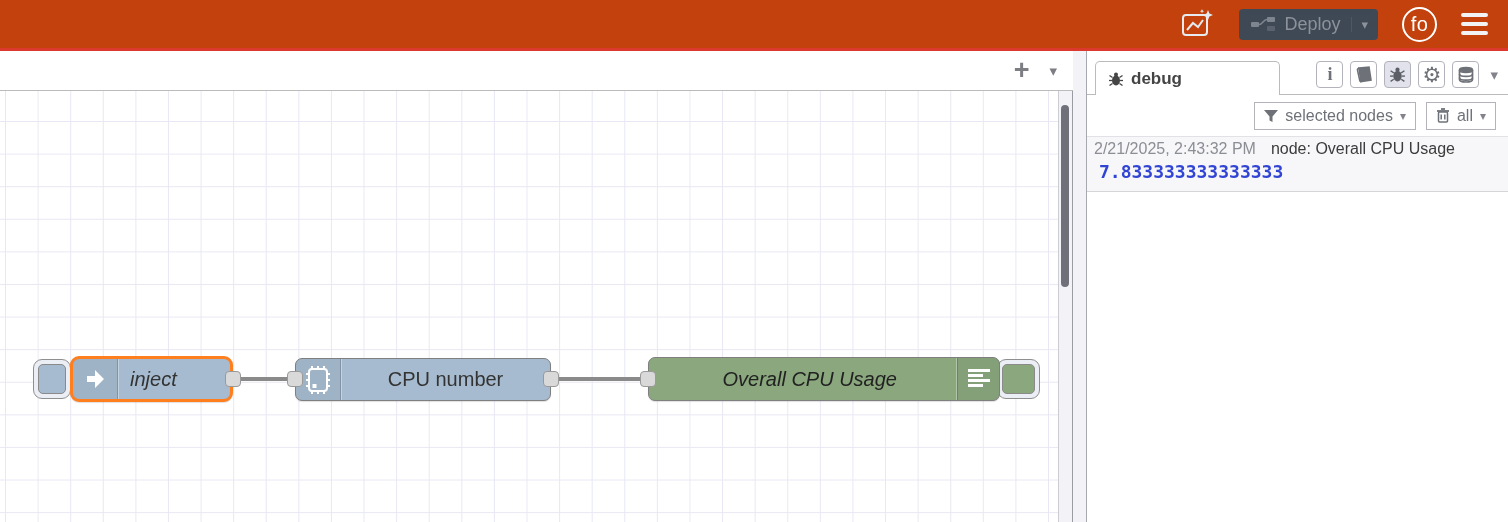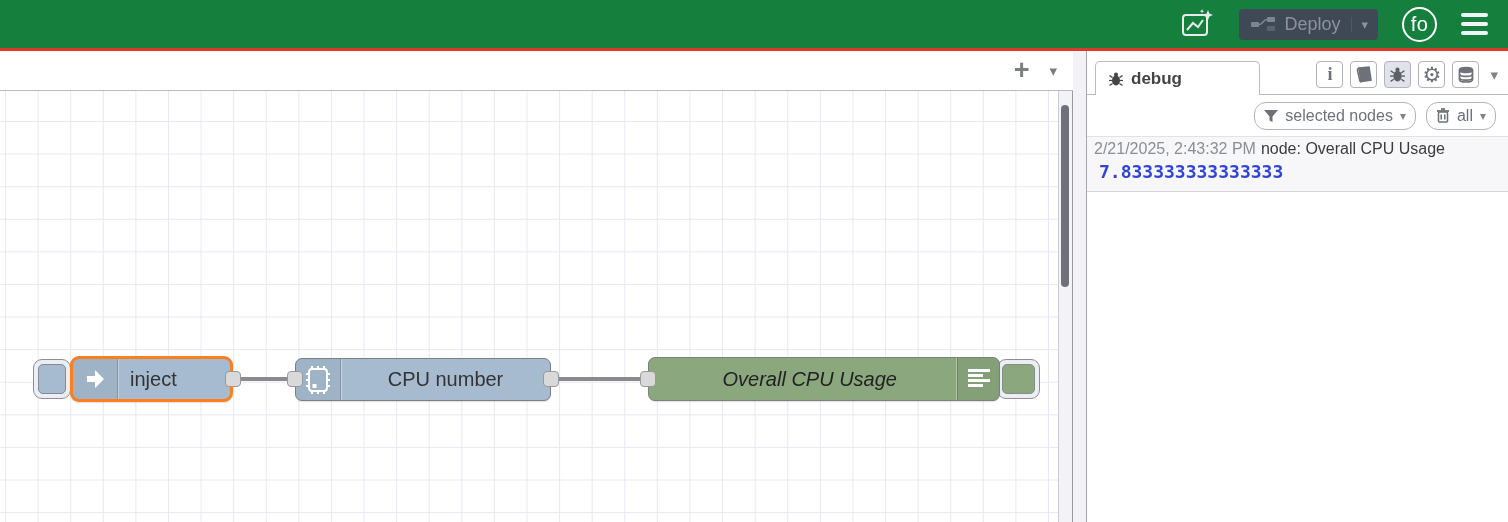--- a/index.html
+++ b/index.html
@@ -1,19 +1,19 @@
 <!DOCTYPE html>
 <html><head>
 <meta charset="utf-8">
 <style>
   * { margin:0; padding:0; box-sizing:border-box; }
   html,body { width:1508px; height:522px; overflow:hidden; font-family:"Liberation Sans",sans-serif; background:#fff; }
 
   
-  .header { height:48px; background:#15803d; display:flex; align-items:center; justify-content:flex-end; gap:24px; padding-right:20px; }
+  .header { height:48px; background:#c2410c; display:flex; align-items:center; justify-content:flex-end; gap:24px; padding-right:20px; }
   .red-line { height:3px; background:#dc392e; }
   .hdr-icon-btn { display:flex; align-items:center; justify-content:center; cursor:pointer; }
   .deploy-btn { display:flex; align-items:center; height:31px; background:#3f4955; border-radius:4px; padding:0 10px 0 12px; gap:9px; }
   .deploy-label { color:#8b929c; font-size:18px; }
   .deploy-caret { color:#8b929c; font-size:13px; padding-left:9px; margin-left:2px; border-left:1px solid rgba(255,255,255,0.08); }
   .avatar { width:35px; height:35px; border:2px solid #fff; border-radius:50%; color:#fff; font-size:20px; display:flex; align-items:center; justify-content:center; letter-spacing:0.5px; }
   .hamburger { display:flex; flex-direction:column; gap:5px; cursor:pointer; }
   .hamburger span { display:block; width:27px; height:4px; background:#f2f3f5; border-radius:2px; }
 
   
@@ -32,53 +32,53 @@
   .scroll-gutter { position:absolute; top:0; bottom:0; right:0; width:15px; background:#f2f2f7; border-left:1px solid #ccccd4; border-right:1px solid #9a9aa2; }
   .scroll-thumb { position:absolute; top:14px; right:3px; width:8px; height:182px; background:#70707a; border-radius:4px; }
 
   
   .wire { position:absolute; height:4px; background:#8a8a8a; border-radius:2px; }
   .port { position:absolute; width:16px; height:16px; background:#d9d9d9; border:1.5px solid #999; border-radius:4px; }
 
   .node { position:absolute; display:flex; border:1.5px solid #7f7f7f; border-radius:7px; box-shadow:0 1px 1px rgba(0,0,0,0.12); }
   .node-blue { background:#a6bbcf; }
   .node-green { background:#8aa77d;gap:44px; }
-  .node.selected { border:3px solid #ff7f1e; border-radius:9px; }
+  .node.selected { border:3px solid #ff7f1e; border-radius:9px;font-style:italic; }
   .node-icon-region { width:45px; display:flex; align-items:center; justify-content:center; background:rgba(0,0,0,0.04); border-right:1px solid rgba(0,0,0,0.18); box-shadow:1px 0 0 rgba(255,255,255,0.35); border-radius:5px 0 0 5px; }
   .node-icon-region.right { border-right:none; border-left:1px solid rgba(0,0,0,0.18); box-shadow:-1px 0 0 rgba(255,255,255,0.35); border-radius:0 5px 5px 0; width:42px; }
   .node-label { flex:1; display:flex; align-items:center; font-size:20px; color:#333; padding:0 12px; }
   .node-label.center { justify-content:center; }
   .node-label.right-align { justify-content:flex-end; font-style:italic; color:#222; padding-right:16px; }
 
   .side-button { position:absolute; background:#eceef6; border:1.5px solid #8f8f8f; border-radius:9px; padding:4px; }
   .side-button .inner { width:100%; height:100%; border:1px solid #8a8a8a; border-radius:5px; }
   .inner.blue { background:#a6bbcf; }
   .inner.green { background:#8aa77d; }
 
   
   .splitter { width:14px; background:#f2f2f7; border-right:1px solid #a7a7af; cursor:col-resize; }
 
   
   .sidebar { flex:1; display:flex; flex-direction:column; background:#fff; }
   .sb-header { height:44px; border-bottom:1px solid #bbb; display:flex; align-items:flex-end; padding:0 10px 0 8px; }
-  .sb-tab { width:165px; height:34px; background:#fff; border:1px solid #bbb; border-bottom:none; border-radius:5px 5px 0 0; margin-bottom:-1px; display:flex; align-items:center; gap:7px; padding:0 12px; font-size:17px; font-weight:bold; color:#444; z-index:2; }
+  .sb-tab { width:185px; height:34px; background:#fff; border:1px solid #bbb; border-bottom:none; border-radius:5px 5px 0 0; margin-bottom:-1px; display:flex; align-items:center; gap:7px; padding:0 12px; font-size:17px; font-weight:bold; color:#444; z-index:2; }
   .sb-tab-icons { margin-left:auto; display:flex; align-items:center; gap:7px; margin-bottom:6px; }
   .icon-btn { width:27px; height:27px; border:1px solid #b3b3bb; border-radius:4px; background:#fff; color:#6e7278; display:flex; align-items:center; justify-content:center; cursor:pointer; }
   .icon-btn.active { background:#e2e2ec; }
   .icon-btn .serif-i { font-family:"Liberation Serif",serif; font-weight:bold; font-size:18px; }
   .gear-glyph { font-size:21px; line-height:1; }
   .sb-caret { color:#83838b; font-size:15px; margin-left:4px; cursor:pointer; }
 
   .sb-toolbar { height:41px; display:flex; align-items:center; justify-content:flex-end; gap:10px; padding-right:12px; background:#fff; }
-  .sb-btn { height:28px; border:1px solid #b3b3bb; border-radius:12px; background:#fff; color:#6e7278; font-size:16px; display:flex; align-items:center; gap:7px; padding:0 9px; cursor:pointer; }
+  .sb-btn { height:28px; border:1px solid #b3b3bb; border-radius:0; background:#fff; color:#6e7278; font-size:16px; display:flex; align-items:center; gap:7px; padding:0 9px; cursor:pointer; }
   .sb-btn .caret { font-size:12px; color:#83838b; }
 
   .messages { flex:1; overflow:hidden; }
   .debug-msg { background:#f7f7f9; border-top:1px solid #e2e2e6; border-bottom:1px solid #d4d4d9; padding:3px 8px 9px 7px; }
-  .msg-meta { font-size:16px; color:#8b8e94; display:flex; gap:5px; white-space:nowrap; }
+  .msg-meta { font-size:16px; color:#8b8e94; display:flex; gap:15px; white-space:nowrap; }
   .msg-node { color:#3c3c3c; }
   .msg-prop { font-size:16px; color:#b0504f; margin-top:2px; }
   .msg-value { font-family:"DejaVu Sans Mono",monospace; font-size:18px; color:#3144d3; margin-top:3px; padding-left:5px; font-weight:bold; }
 
   svg { display:block; }
 </style>
 </head>
 <body>
 
 <div class="header">

